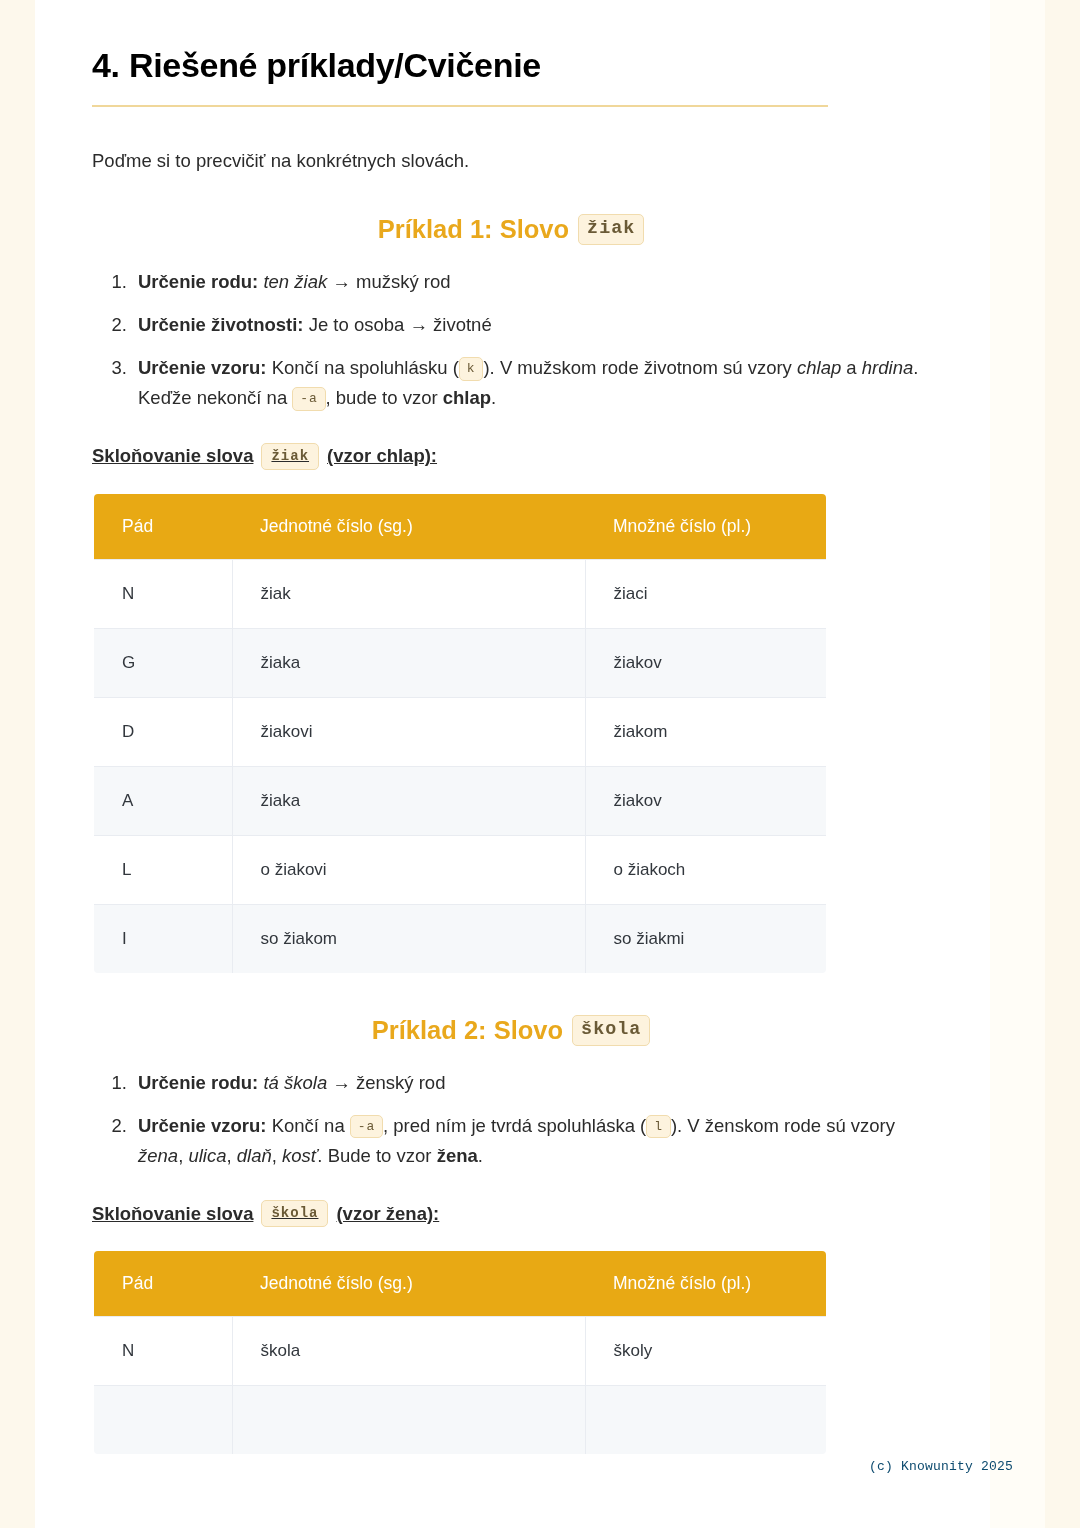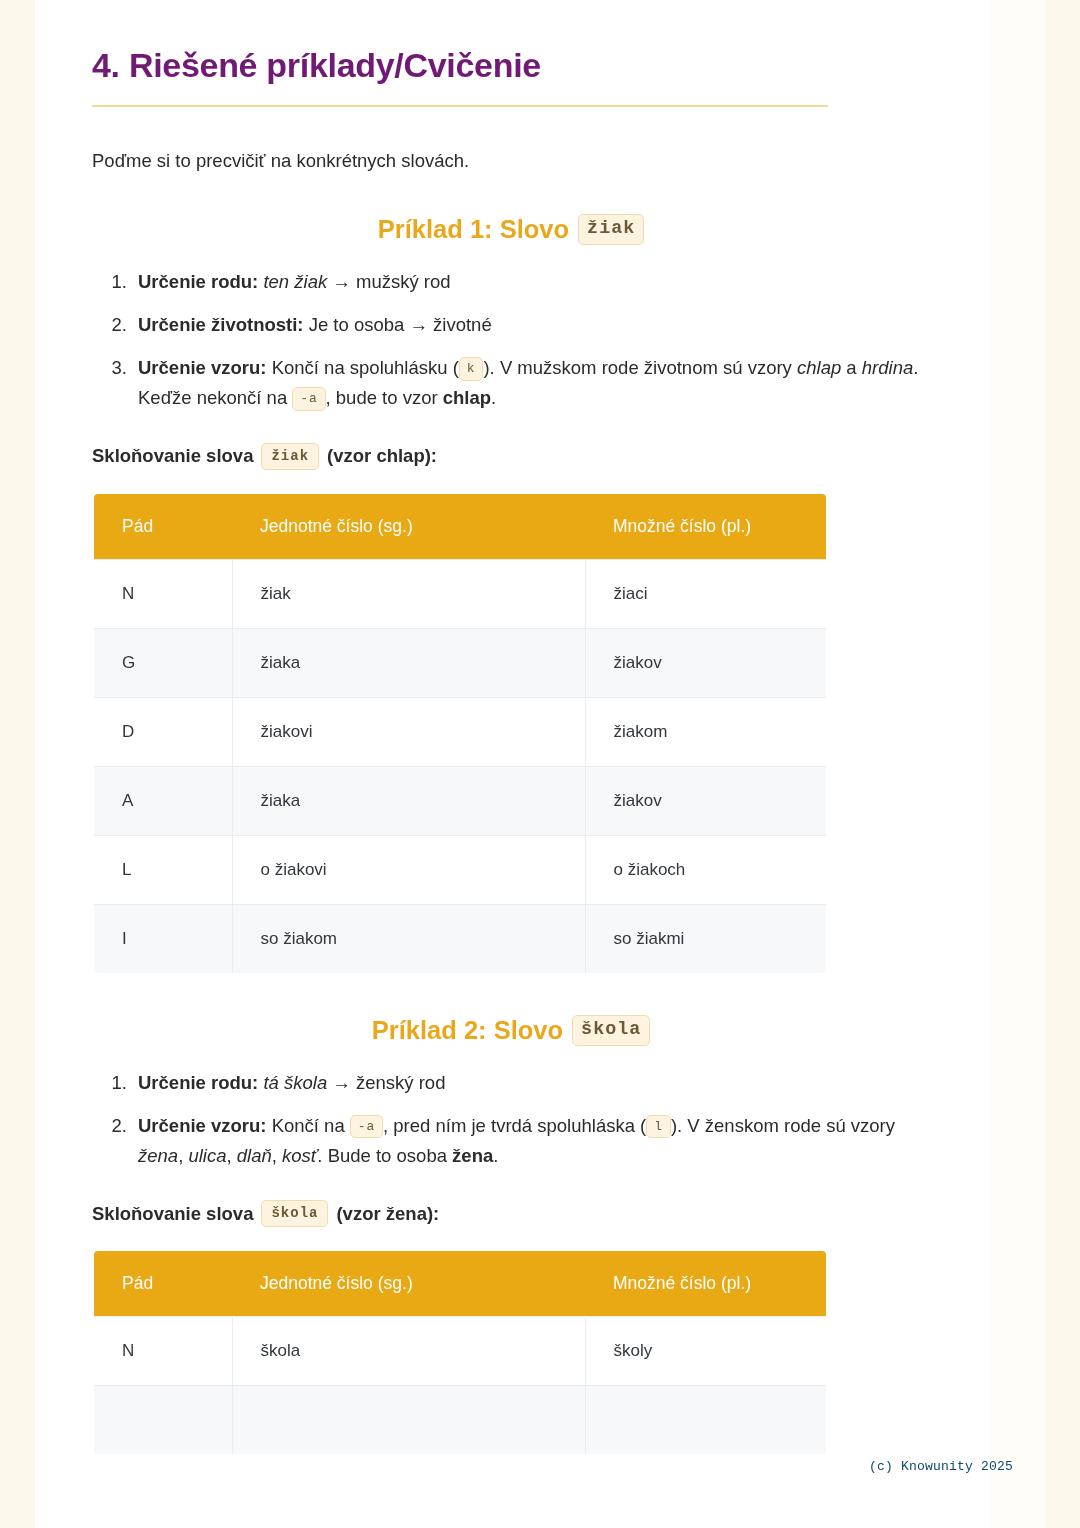--- a/index.html
+++ b/index.html
@@ -32,21 +32,21 @@
     background: #ffffff;
   }
   .content {
     position: relative;
     padding: 44px 60px 0 57px;
   }
 
   h1.doc-title {
     font-size: 34px;
     font-weight: bold;
-    color: #701a75;
+    color: #000000;
     margin: 0;
     letter-spacing: -0.3px;
     line-height: 1.25;
   }
   .title-rule {
     margin-top: 18px;
     border-bottom: 2px solid #f0d79a;
     width: 736px;
   }
   p.intro {
@@ -102,20 +102,21 @@
   ol.steps li b { font-weight: bold; }
   ol.steps li i { font-style: italic; }
   .decl-head {
     margin: 30px 0 0 0;
     font-size: 18.5px;
     font-weight: bold;
     color: #2b2b2b;
     display: flex;
     align-items: center;
     gap: 8px;
+    text-decoration: underline;
   }
   table.decl {
     margin-top: 22px;
     border-collapse: collapse;
     width: 736px;
     border: 2px solid #b91c1c;
     border-radius: 6px;
     overflow: hidden;
     table-layout: fixed;
   }
@@ -233,21 +234,21 @@
         <span>Príklad 2: Slovo</span>
         <span class="code">škola</span>
       </h2>
 
       <ol class="steps">
         <li>
           <b>Určenie rodu:</b>
           <i>tá škola</i><span> → ženský rod</span>
         </li>
         <li>
-          <b>Určenie vzoru:</b><span> Končí na </span><span class="code xs">-a</span><span>, pred ním je tvrdá spoluhláska (</span><span class="code xs">l</span><span>). V ženskom rode sú vzory </span><i>žena</i><span>, </span><i>ulica</i><span>, </span><i>dlaň</i><span>, </span><i>kosť</i><span>. Bude to osoba </span><b>žena</b><span>.</span>
+          <b>Určenie vzoru:</b><span> Končí na </span><span class="code xs">-a</span><span>, pred ním je tvrdá spoluhláska (</span><span class="code xs">l</span><span>). V ženskom rode sú vzory </span><i>žena</i><span>, </span><i>ulica</i><span>, </span><i>dlaň</i><span>, </span><i>kosť</i><span>. Bude to vzor </span><b>žena</b><span>.</span>
         </li>
       </ol>
 
       <div class="decl-head">
         <span>Skloňovanie slova</span>
         <span class="code sm">škola</span>
         <span>(vzor žena):</span>
       </div>
 
       <table class="decl">

